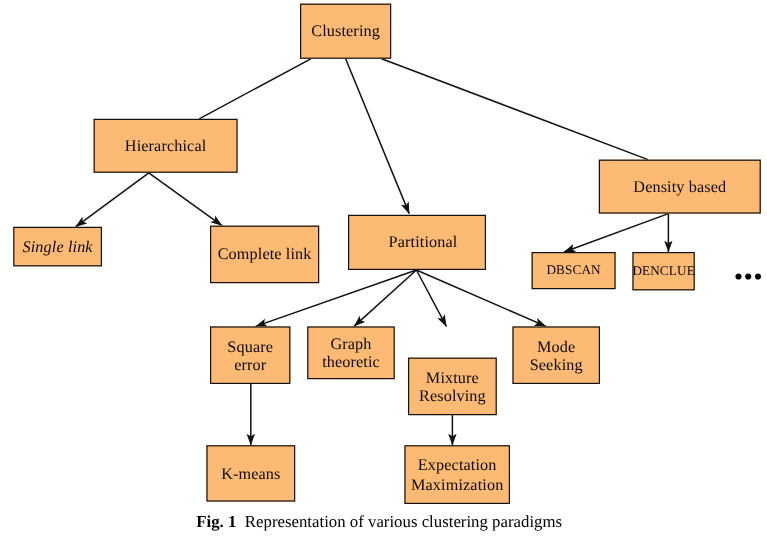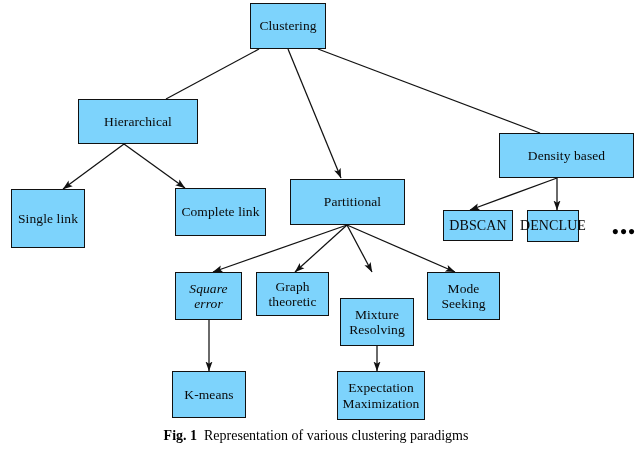--- a/index.html
+++ b/index.html
@@ -24,38 +24,38 @@
     left: 0;
     top: 0;
     width: 639px;
     height: 449px;
     pointer-events: none;
   }
   .node-box {
     position: absolute;
     box-sizing: border-box;
     border: 1.6px solid #111111;
-    background: #7dd3fc;
+    background: #fdba74;
     display: flex;
     align-items: center;
     justify-content: center;
     text-align: center;
     line-height: 1.12;
     font-size: 13.5px;
     color: #0a0a0a;
     letter-spacing: 0.1px;
     padding: 1px 2px;
     z-index: 2;
   }
   .node-box .node-label {
     display: block;
     white-space: pre-line;
   }
   .node-small {
-    font-size: 14px;
+    font-size: 11px;
   }
   #ellipsis-mark {
     position: absolute;
     z-index: 2;
     font-size: 19px;
     font-weight: bold;
     letter-spacing: 1.5px;
     line-height: 1;
     color: #000000;
   }
@@ -111,21 +111,21 @@
   </svg>
 
   <div class="node-box" style="left:250px; top:3px; width:76px; height:46px;">
     <span class="node-label">Clustering</span>
   </div>
 
   <div class="node-box" style="left:78px; top:99px; width:120px; height:45px;">
     <span class="node-label">Hierarchical</span>
   </div>
 
-  <div class="node-box" style="left:11px; top:189px; width:74px; height:59px;">
+  <div class="node-box" style="left:11px; top:189px; width:74px; height:33px;font-style:italic;">
     <span class="node-label">Single link</span>
   </div>
 
   <div class="node-box" style="left:128px; top:188px; width:91px; height:48px;margin-left:47px;">
     <span class="node-label">Complete link</span>
   </div>
 
   <div class="node-box" style="left:290px; top:179px; width:115px; height:46px;padding-left:12px;">
     <span class="node-label">Partitional</span>
   </div>
@@ -137,21 +137,21 @@
   <div class="node-box node-small" style="left:443px; top:210px; width:70px; height:31px;">
     <span class="node-label">DBSCAN</span>
   </div>
 
   <div class="node-box node-small" style="left:527px; top:210px; width:52px; height:32px;justify-content:center;">
     <span class="node-label">DENCLUE</span>
   </div>
 
   <div id="ellipsis-mark" style="left:612px; top:222px;">•••</div>
 
-  <div class="node-box" style="left:175px; top:272px; width:67px; height:48px;font-style:italic;">
+  <div class="node-box" style="left:175px; top:272px; width:67px; height:48px;">
     <span class="node-label">Square
 error</span>
   </div>
 
   <div class="node-box" style="left:256px; top:272px; width:73px; height:44px;">
     <span class="node-label">Graph
 theoretic</span>
   </div>
 
   <div class="node-box" style="left:340px; top:272px; width:74px; height:48px;margin-top:26px;">

